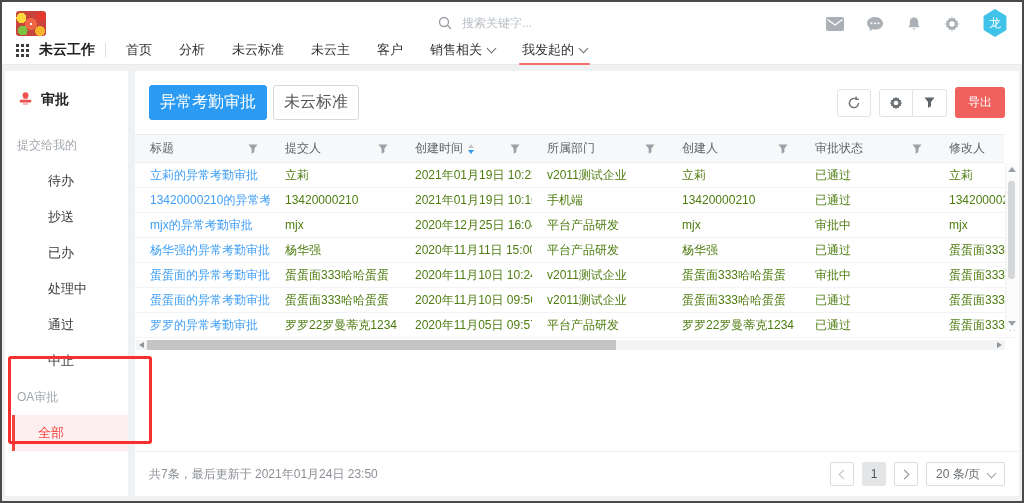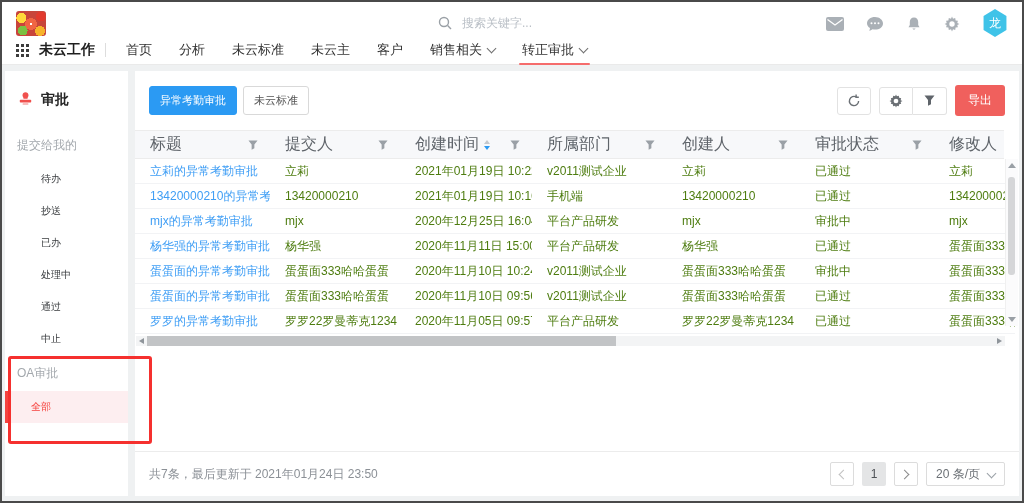--- a/index.html
+++ b/index.html
@@ -32,46 +32,46 @@
   .nav-item{position:relative;display:flex;align-items:center;cursor:pointer;white-space:nowrap;justify-content:center;}
   .chev{display:inline-block;width:6px;height:6px;border-right:1.3px solid #6e6e6e;border-bottom:1.3px solid #6e6e6e;
     transform:rotate(45deg);margin-left:6px;margin-top:-4px;}
   .nav-item.active::after{content:"";position:absolute;left:-3px;right:-3px;bottom:-6px;height:2px;
     background:var(--nav-underline-red,#f56c6c);border-radius:1px;}
   
   .content{display:flex;gap:7px;padding:6px 3px 5px 3px;height:436px;box-sizing:border-box;}
   .sidebar{width:123px;background:#fff;box-sizing:border-box;padding-top:20px;flex:none;}
   .side-header{display:flex;align-items:center;gap:8px;padding:0 0 18px 13px;font-size:14px;font-weight:bold;color:#262626;}
   .side-label{font-size:12px;color:#a3a8ad;padding:10px 0 9px 12px;}
-  .side-item{font-size:10px;color:#383b3e;padding:9px 0 9px 36px;cursor:pointer;}
+  .side-item{font-size:13px;color:#383b3e;padding:9px 0 9px 36px;cursor:pointer;margin-left:7px;}
   .side-item.active{color:var(--active-red,#f5433f);background:var(--active-red-bg,#fdeef0);
     border-left:3px solid var(--active-red,#f5433f);padding-left:23px;}
   .annotation{position:absolute;left:6px;top:354px;width:138px;height:82px;border:3px solid var(--annotation-red,#f5302e);
     border-radius:3px;pointer-events:none;z-index:9;}
   
   .main{flex:1;background:#fff;display:flex;flex-direction:column;min-width:0;}
   .toolbar{display:flex;align-items:center;padding:14px 14px 13px 14px;}
   .tabs{display:flex;gap:6px;}
-  .tab{font-size:11px;font-family:Liberation Sans, sans-serif;padding:6px 10px;border-radius:3px;border:1px solid #d9d9d9;
+  .tab{font-size:16px;font-family:Liberation Sans, sans-serif;padding:6px 10px;border-radius:3px;border:1px solid #d9d9d9;
     background:#fff;color:#555;cursor:pointer;white-space:nowrap;}
   .tab.active{background:var(--accent-blue,#2b9af3);border-color:var(--accent-blue,#2b9af3);color:#fff;}
   .actions{margin-left:auto;display:flex;align-items:center;gap:8px;}
   .icon-btn{width:34px;height:28px;border:1px solid #e2e2e2;background:#fff;border-radius:3px;
     display:flex;align-items:center;justify-content:center;cursor:pointer;padding:0;}
   .btn-group{display:flex;}
   .btn-group .icon-btn:first-child{border-radius:3px 0 0 3px;}
   .btn-group .icon-btn:last-child{border-radius:0 3px 3px 0;border-left:none;}
   .export-btn{background:var(--export-red,#f0605d);color:#fff;font-size:12px;font-family:inherit;border:none;
     border-radius:3px;padding:7px 13px;cursor:pointer;white-space:nowrap;}
   
   .table-zone{position:relative;margin-top:1px;}
   .thead-wrap{border-top:1px solid #ececec;border-bottom:1px solid #ececec;margin-right:15px;
     overflow:hidden;background:#f7f8fa;}
   .thead{display:flex;width:939px;height:27px;align-items:stretch;}
-  .th{display:flex;align-items:center;font-size:16px;color:#5f646a;box-sizing:border-box;
+  .th{display:flex;align-items:center;font-size:12px;color:#5f646a;box-sizing:border-box;
     padding:0 12px 0 15px;white-space:nowrap;overflow:hidden;cursor:pointer;flex:none;}
   .fico{margin-left:auto;display:flex;cursor:pointer;}
   .sorter{display:inline-flex;flex-direction:column;gap:2px;margin-left:5px;cursor:pointer;}
   .cu{width:0;height:0;border-left:3.5px solid transparent;border-right:3.5px solid transparent;
     border-bottom:4px solid #c3c7cc;}
   .cd{width:0;height:0;border-left:3.5px solid transparent;border-right:3.5px solid transparent;
     border-top:4px solid var(--accent-blue,#2b9af3);}
   .tbody-wrap{margin-right:4px;overflow:hidden;}
   .tr{display:flex;width:939px;height:24px;align-items:center;border-bottom:1px solid #f2f3f5;cursor:pointer;}
   .td{font-size:12px;color:#4d7c0f;box-sizing:border-box;padding:0 12px 0 15px;white-space:nowrap;
@@ -183,21 +183,21 @@
             <span>未云主</span>
           </div>
           <div class="nav-item">
             <span>客户</span>
           </div>
           <div class="nav-item">
             <span>销售相关</span>
             <i class="chev"></i>
           </div>
           <div class="nav-item active">
-            <span>转正审批</span>
+            <span>我发起的</span>
             <i class="chev"></i>
           </div>
         </div>
     </nav>
   </header>
 
   <div class="content">
 
     <aside class="sidebar">
       <div class="side-header">

